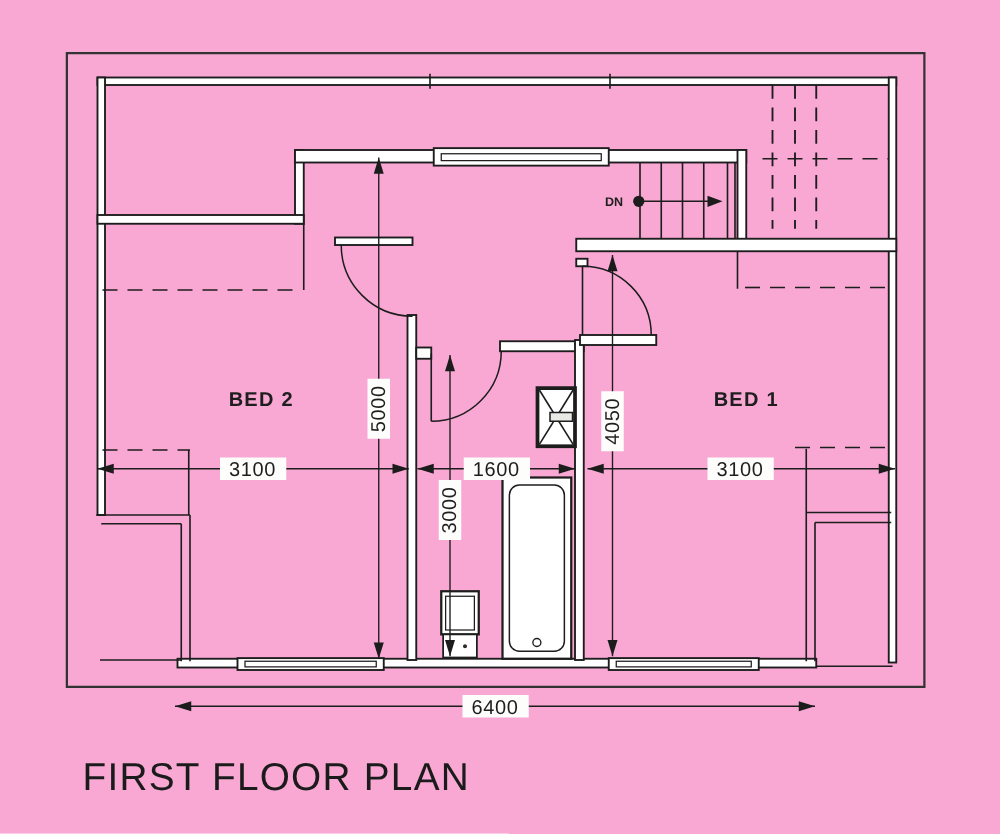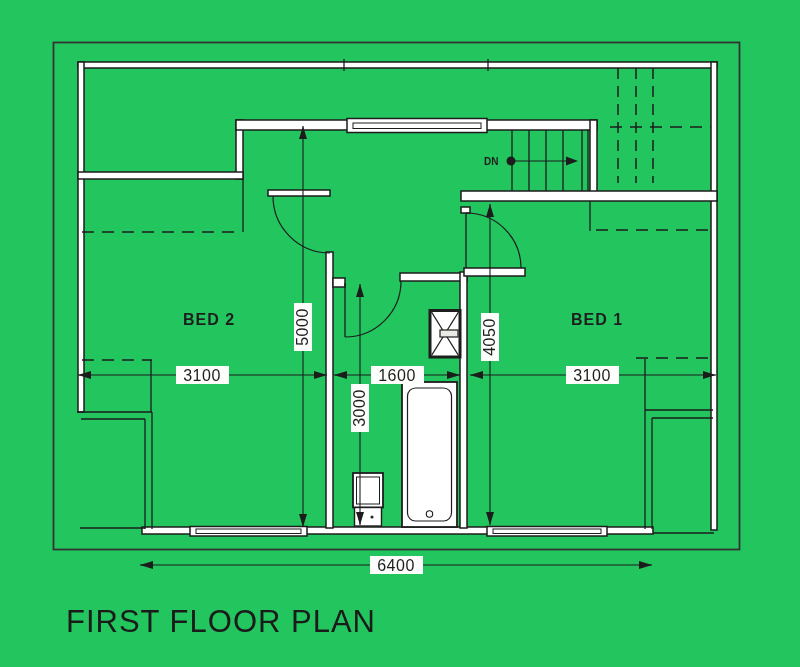--- a/index.html
+++ b/index.html
@@ -1,16 +1,16 @@
 <!DOCTYPE html>
 <html><head>
 <meta charset="utf-8">
 <style>
   html,body{margin:0;padding:0;background:#ffffff;}
-  .page{position:relative;width:800px;height:667px;background:#22c55e;overflow:hidden;
+  .page{position:relative;width:800px;height:667px;background:#f9a8d4;overflow:hidden;
         font-family:"Liberation Sans", sans-serif;}
   svg{position:absolute;left:0;top:0;}
   .wall{fill:#ffffff;stroke:#1d1d1d;stroke-width:1.5;}
   .thin{stroke:#1d1d1d;stroke-width:1.3;fill:none;}
   .dash{stroke:#1d1d1d;stroke-width:1.3;fill:none;stroke-dasharray:12 8;}
   .dashv{stroke:#1d1d1d;stroke-width:1.5;fill:none;stroke-dasharray:11 7;}
   .dim{stroke:#1c1c1c;stroke-width:1.1;fill:none;}
   .dimhead{fill:#1c1c1c;stroke:none;}
   .arc{stroke:#1d1d1d;stroke-width:1.2;fill:none;}
   .fixture{fill:#ffffff;stroke:#1d1d1d;}

